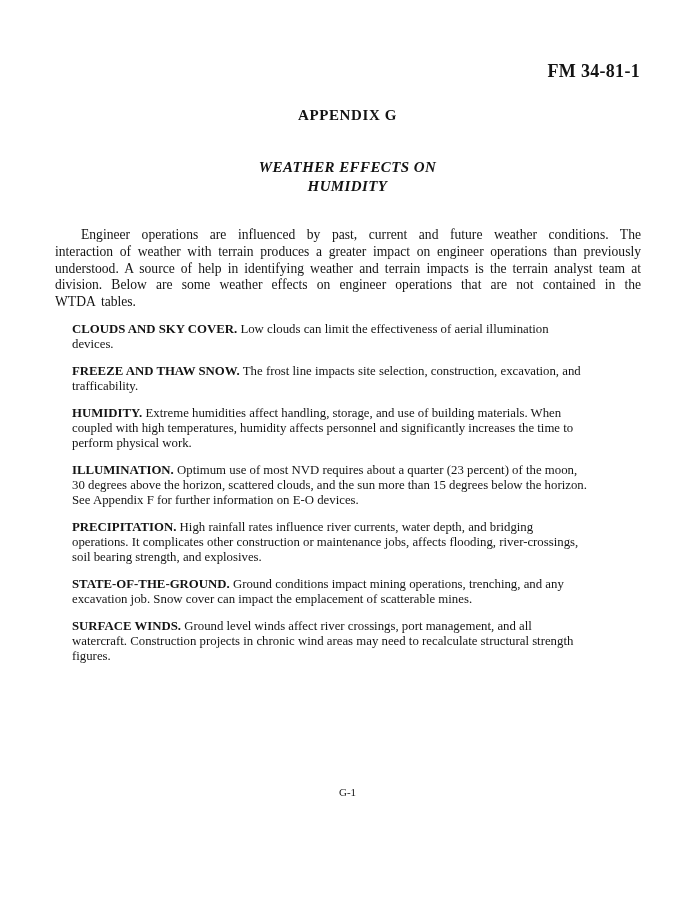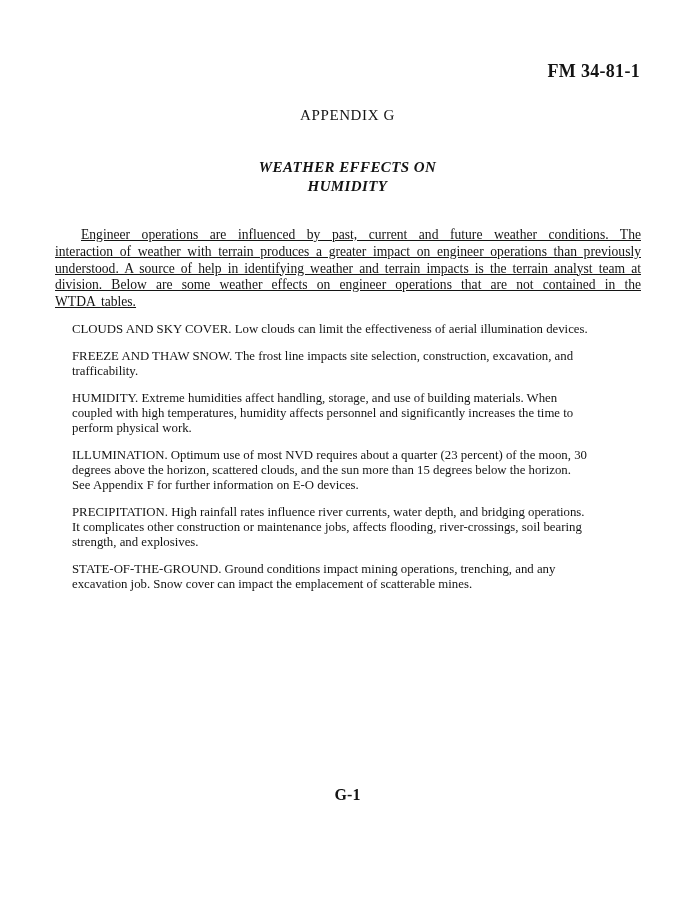--- a/index.html
+++ b/index.html
@@ -29,21 +29,21 @@
     font-size: 18px;
     letter-spacing: 0.3px;
   }
   .appendix-title {
     position: absolute;
     top: 107px;
     left: 0;
     width: 100%;
     text-align: center;
     font-size: 15px;
-    font-weight: normal;
+    font-weight: bold;
     margin: 0;
     letter-spacing: 0.6px;
   }
   .chapter-title {
     position: absolute;
     top: 158px;
     left: 0;
     width: 100%;
     text-align: center;
     font-size: 15px;
@@ -57,44 +57,43 @@
     position: absolute;
     top: 227px;
     left: 55px;
     width: 586px;
     margin: 0;
     font-size: 13.6px;
     line-height: 16.8px;
     text-align: justify;
     text-indent: 26px;
     word-spacing: 2.5px;
-    text-decoration: underline;
   }
   .entries {
     position: absolute;
     top: 322px;
     left: 72px;
     width: 516px;
     font-size: 12.8px;
     line-height: 15px;
   }
   .entry {
     margin: 0 0 12px 0;
   }
   .entry b {
-    font-weight: normal;
+    font-weight: bold;
   }
   .page-number {
     position: absolute;
     top: 786px;
     left: 0;
     width: 100%;
     text-align: center;
-    font-weight: bold;
-    font-size: 16px;
+    font-weight: normal;
+    font-size: 11px;
   }
 </style>
 </head>
 <body>
 
 <div class="page">
 
   <div class="doc-number">FM 34-81-1</div>
 
   <h1 class="appendix-title">APPENDIX G</h1>
@@ -106,17 +105,18 @@
 
   <p class="intro">Engineer operations are influenced by past, current and future weather conditions. The interaction of weather with terrain produces a greater impact on engineer operations than previously understood.  A source of help in identifying weather and terrain impacts is the terrain analyst team at division. Below are some weather effects on engineer operations that are not contained in the WTDA tables.</p>
 
   <div class="entries" id="entries">
       <p class="entry"><b>CLOUDS AND SKY COVER. </b><span>Low clouds can limit the effectiveness of aerial illumination devices.</span></p>
       <p class="entry"><b>FREEZE AND THAW SNOW. </b><span>The frost line impacts site selection, construction, excavation, and trafficability.</span></p>
       <p class="entry"><b>HUMIDITY. </b><span>Extreme humidities affect handling, storage, and use of building materials. When coupled with high temperatures, humidity affects personnel and significantly increases the time to perform physical work.</span></p>
       <p class="entry"><b>ILLUMINATION. </b><span>Optimum use of most NVD requires about a quarter (23 percent) of the moon, 30 degrees above the horizon, scattered clouds, and the sun more than 15 degrees below the horizon. See Appendix F for further information on E-O devices.</span></p>
       <p class="entry"><b>PRECIPITATION. </b><span>High rainfall rates influence river currents, water depth, and bridging operations. It complicates other construction or maintenance jobs, affects flooding, river-crossings, soil bearing strength, and explosives.</span></p>
       <p class="entry"><b>STATE-OF-THE-GROUND. </b><span>Ground conditions impact mining operations, trenching, and any excavation job. Snow cover can impact the emplacement of scatterable mines.</span></p>
+      <p class="entry"><b>SURFACE WINDS. </b><span>Ground level winds affect river crossings, port management, and all watercraft. Construction projects in chronic wind areas may need to recalculate structural strength figures.</span></p>
     </div>
 
   <div class="page-number">G-1</div>
 
 </div>
 
 </body></html>

